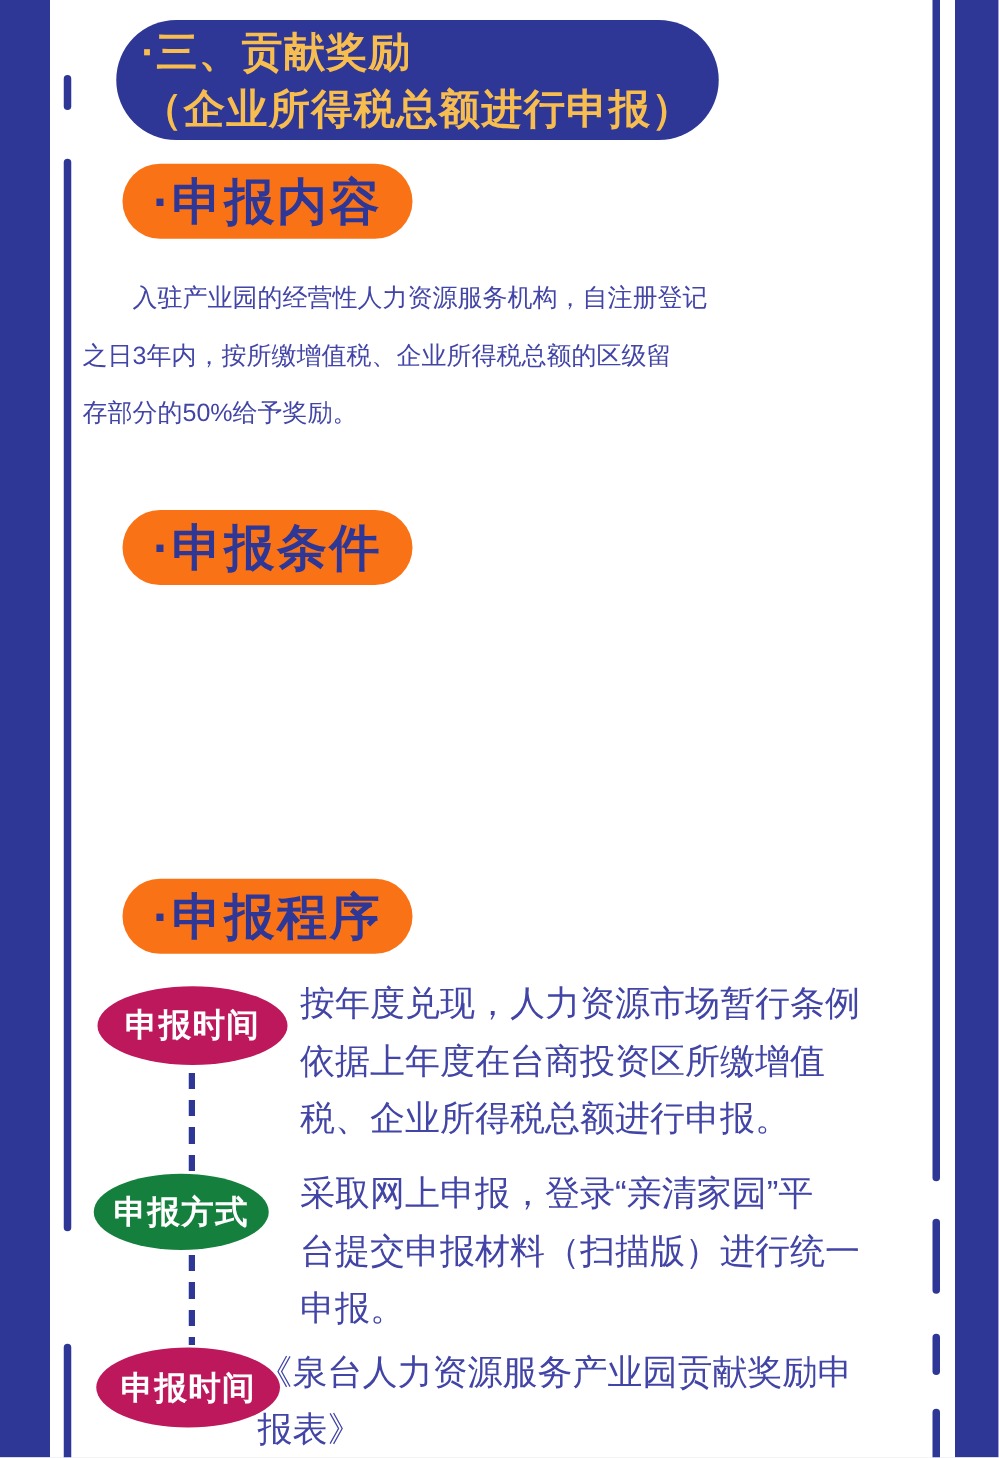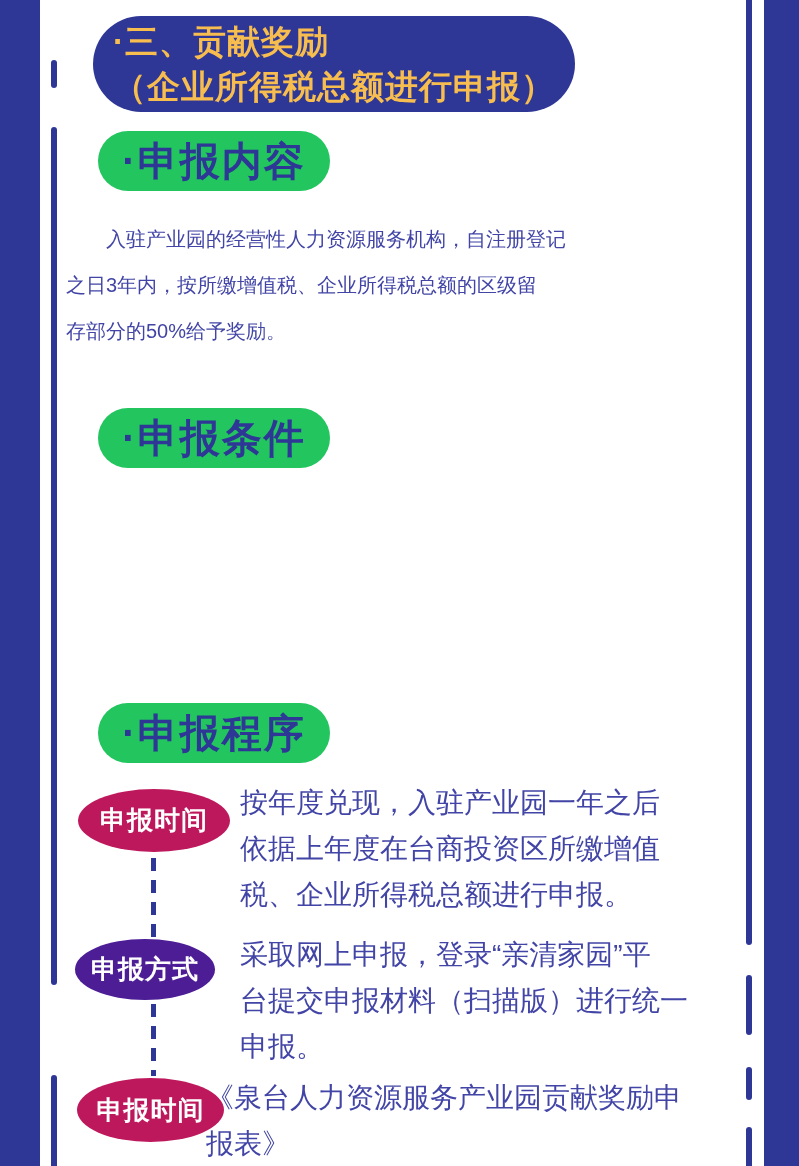--- a/index.html
+++ b/index.html
@@ -25,21 +25,21 @@
     display:flex;align-items:center;
   }
   .title-pill .title-text{
     white-space:pre-line;
     color:#f7bd4f;font-size:33px;font-weight:bold;line-height:45px;
     padding-left:20px;letter-spacing:1px;
   }
   
   .pill{
     position:absolute;left:98px;width:232px;height:60px;
-    background:#22c55e;border-radius:30px;
+    background:#f97316;border-radius:30px;
     display:flex;align-items:center;justify-content:center;
   }
   .pill span{
     color:#2e3796;font-size:40px;font-weight:bold;letter-spacing:2px;
   }
   .pill-1{top:131px;}
   .pill-2{top:408px;}
   .pill-3{top:703px;}
   
   .para{
@@ -49,21 +49,21 @@
   }
   .para-1{top:216px;}
   .para-2{top:461px;}
   
   .oval{
     position:absolute;border-radius:50%;
     display:flex;align-items:center;justify-content:center;
   }
   .oval span{color:#ffffff;font-size:26px;font-weight:bold;letter-spacing:1px;}
   .oval-blue{background:#be185d;}
-  .oval-yellow{background:#4c1d95;}
+  .oval-yellow{background:#15803d;}
   .oval-1{left:78px;top:789px;width:152px;height:63px;}
   .oval-2{left:75px;top:939px;width:140px;height:61px;}
   .oval-3{left:77px;top:1078px;width:147px;height:64px;}
   .step-text{
     position:absolute;left:240px;width:480px;
     color:#4245a6;font-size:28px;line-height:46px;
     white-space:pre-line;
   }
   .step-text-1{top:780px;}
   .step-text-2{top:932px;}
@@ -108,21 +108,21 @@
     <span>·申报条件</span>
   </div>
 
   <div class="pill pill-3">
     <span>·申报程序</span>
   </div>
 
   <div class="oval oval-blue oval-1">
     <span>申报时间</span>
   </div>
-  <div class="step-text step-text-1">按年度兑现，入驻产业园一年之后
+  <div class="step-text step-text-1">按年度兑现，人力资源市场暂行条例
 依据上年度在台商投资区所缴增值
 税、企业所得税总额进行申报。</div>
   <div class="connector connector-1"></div>
 
   <div class="oval oval-yellow oval-2">
     <span>申报方式</span>
   </div>
   <div class="step-text step-text-2">采取网上申报，登录“亲清家园”平
 台提交申报材料（扫描版）进行统一
 申报。</div>

